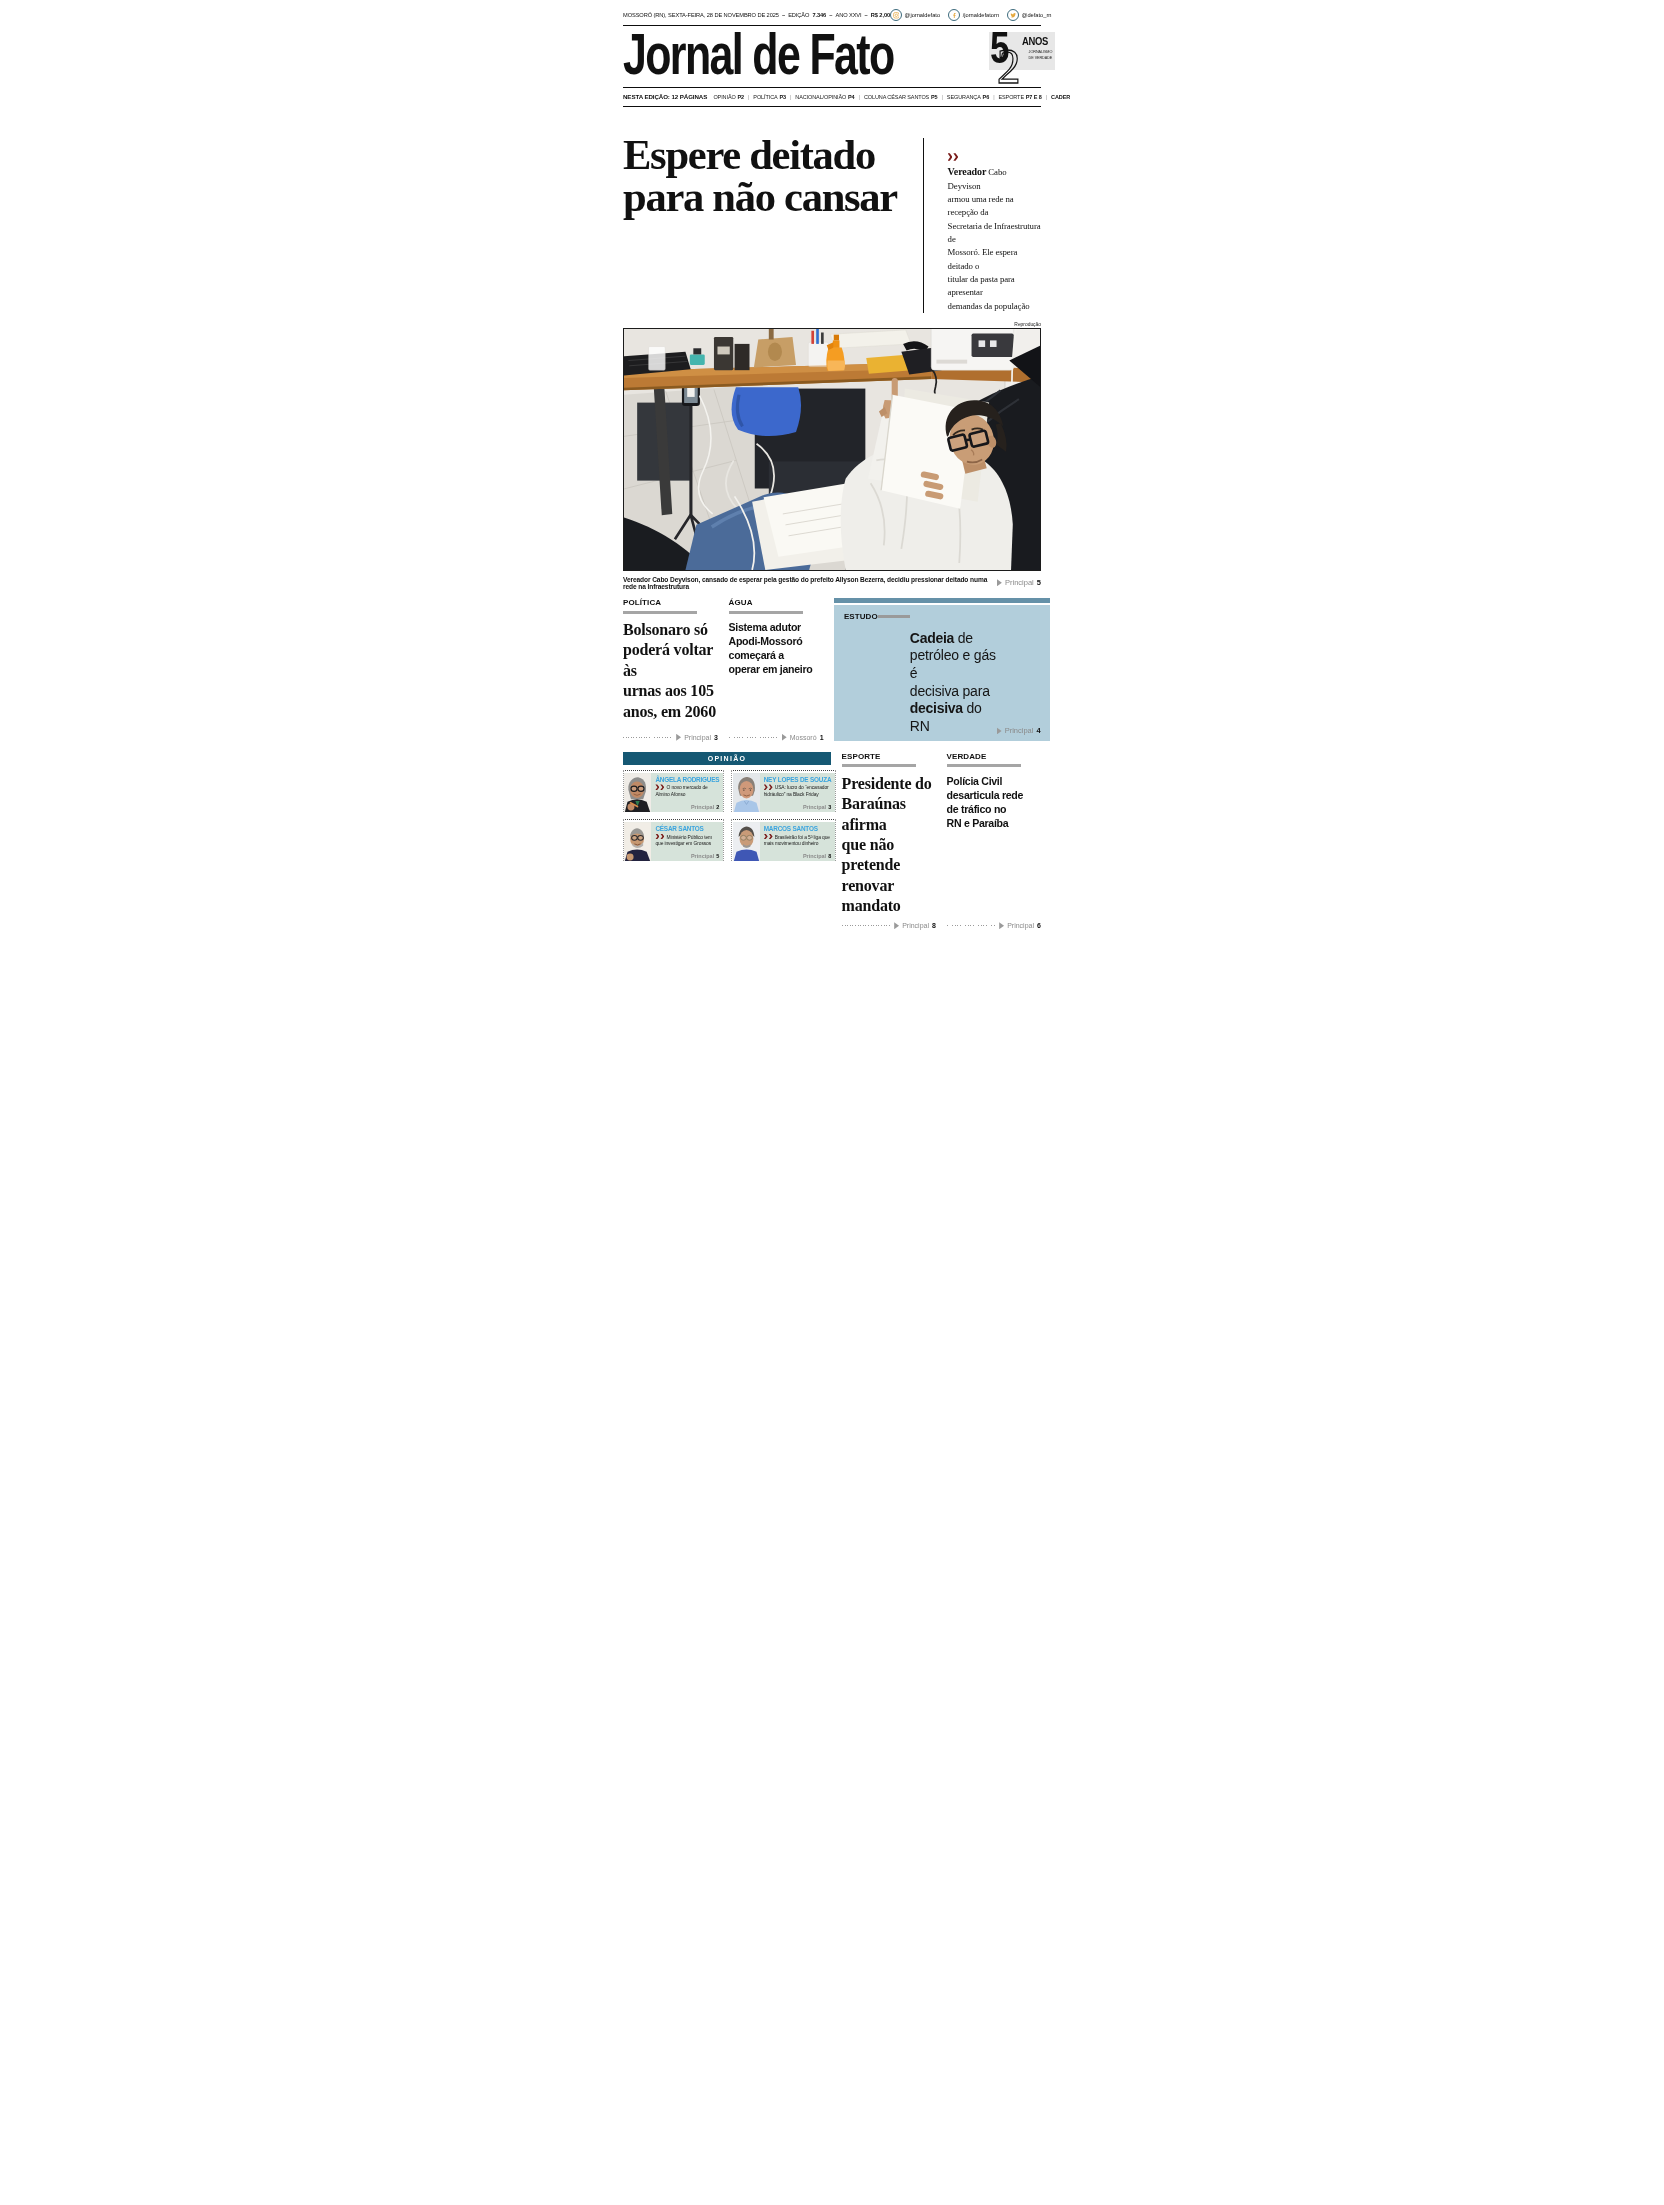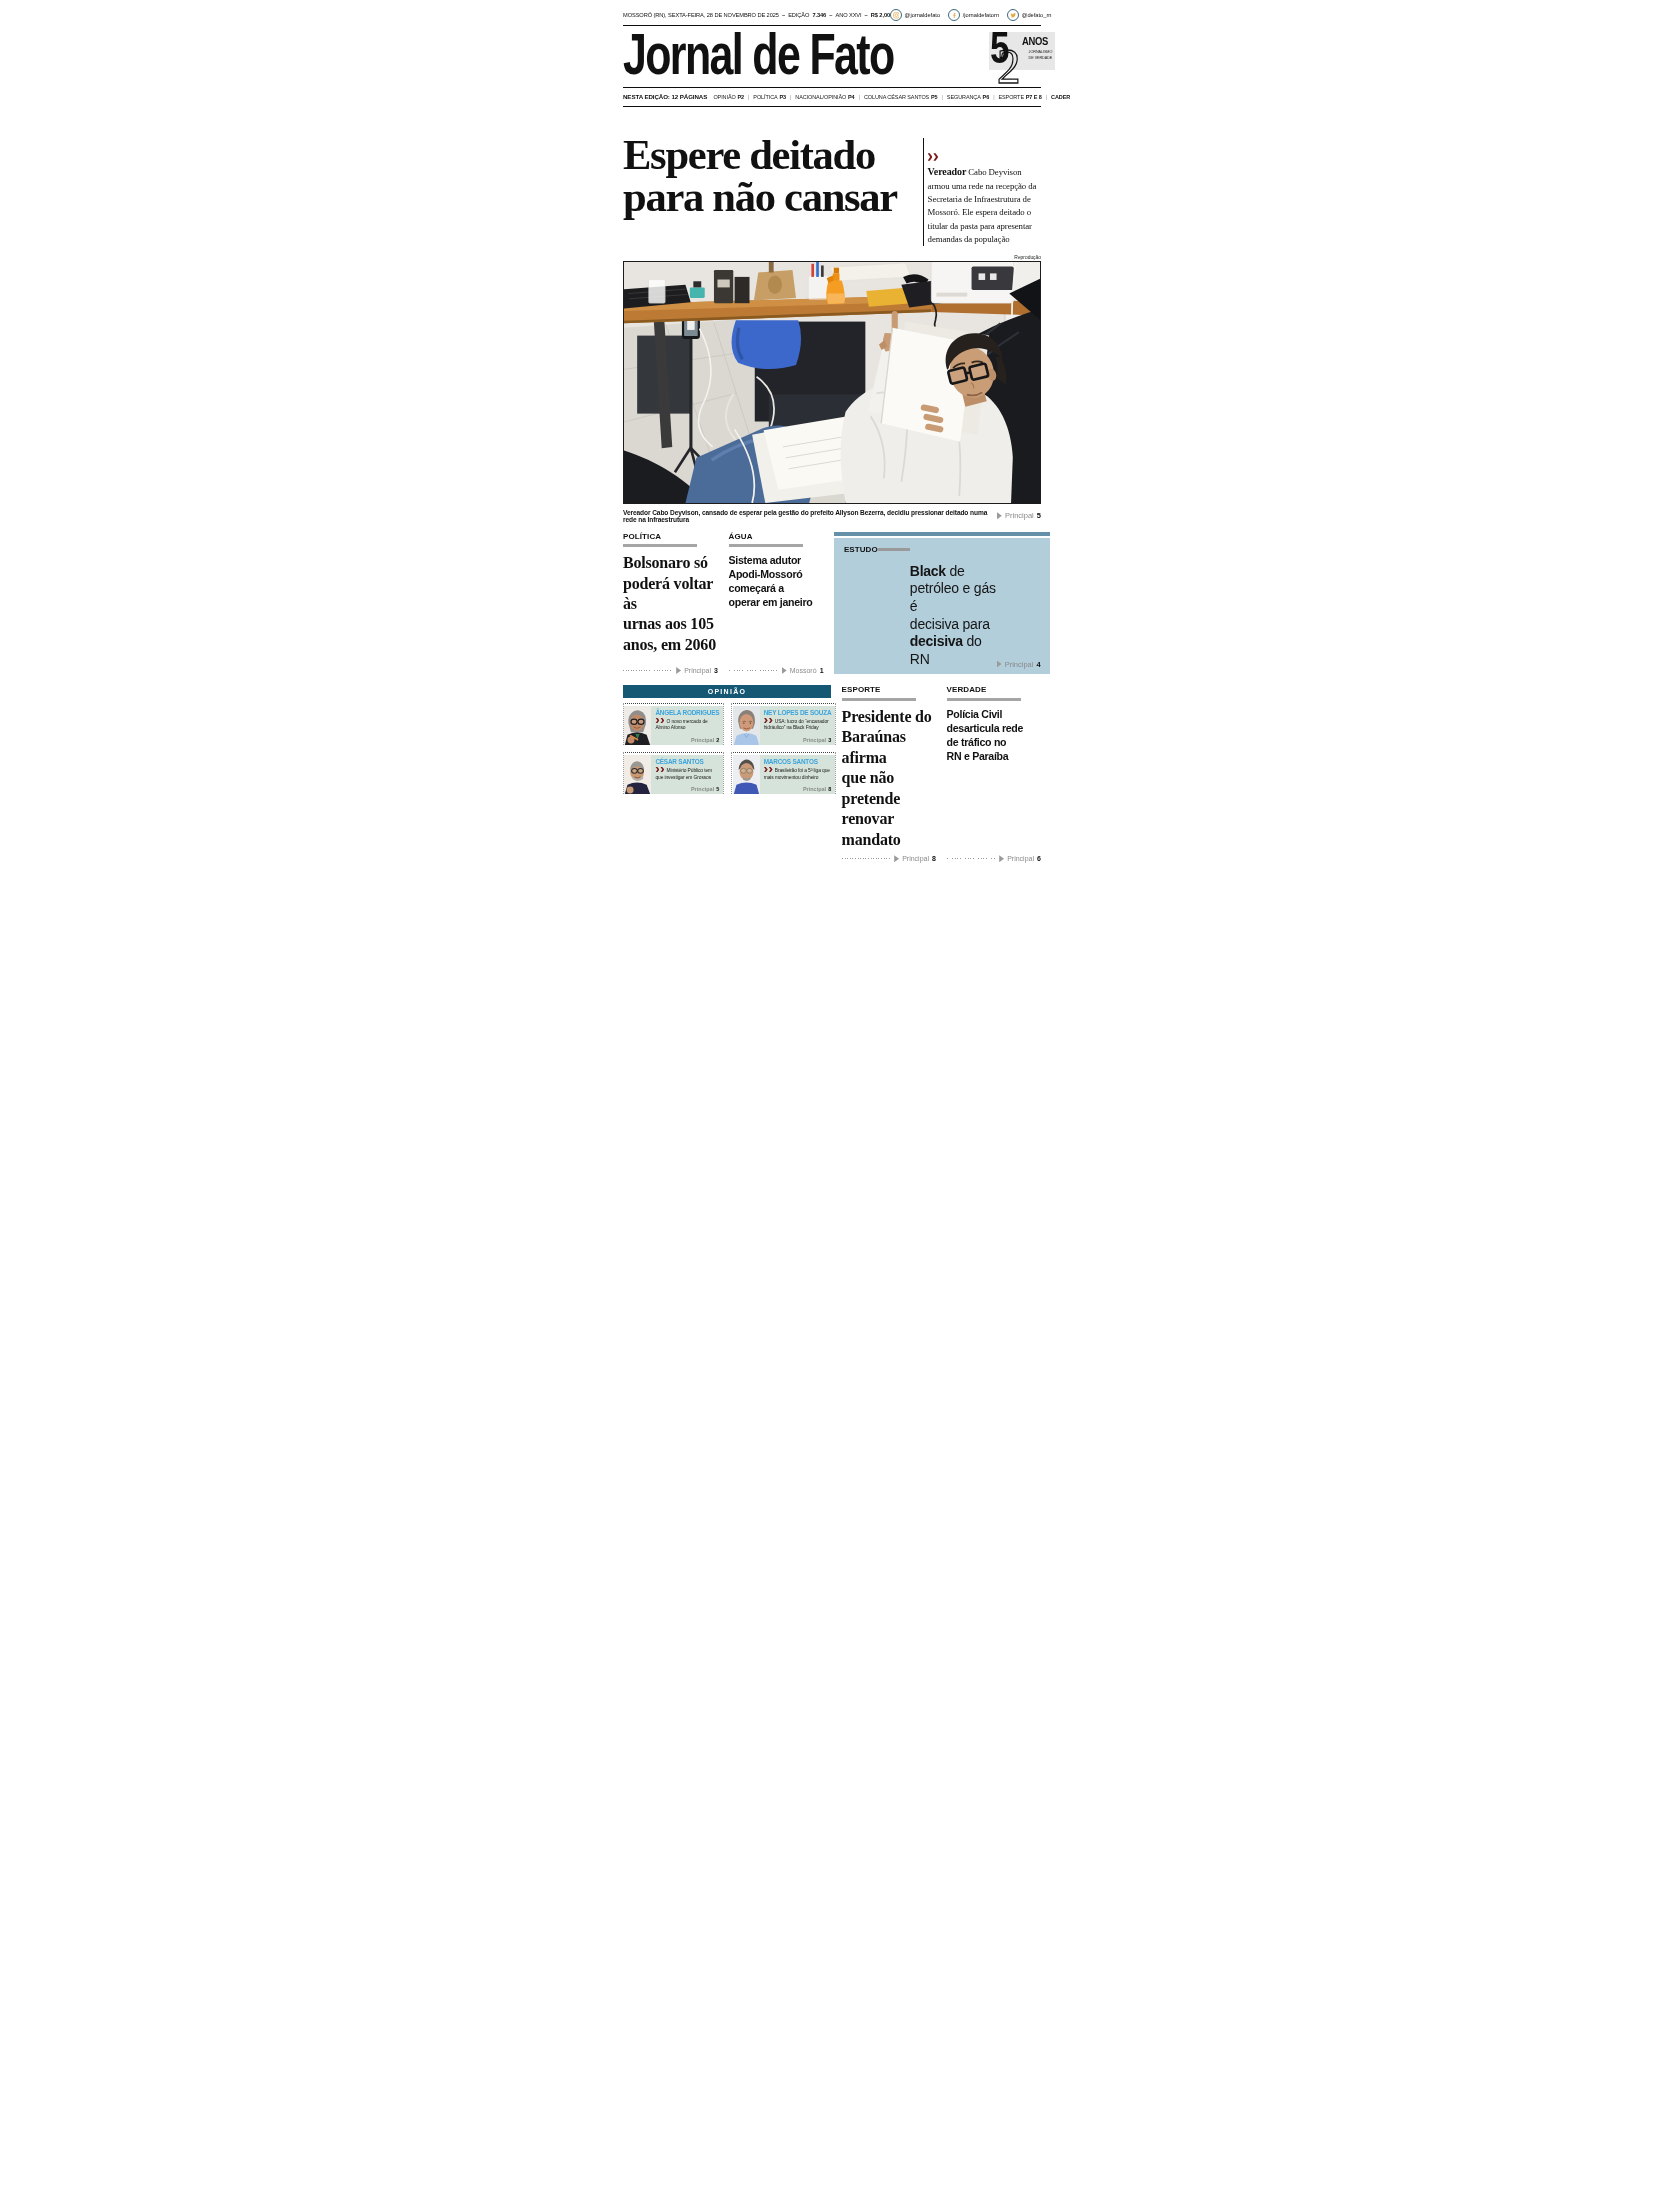--- a/index.html
+++ b/index.html
@@ -50,21 +50,21 @@
   .nav-item .pg{ font-weight:700; }
   .nav-sep{ color:#9a9a9a; font-weight:300; }
 
   
   .lead-wrap{ display:flex; margin-top:24px; }
   .headline{
     flex:0 0 289px; font-family:"Liberation Serif", serif; font-weight:700;
     font-size:43px; line-height:0.97; letter-spacing:-1.3px; white-space:pre-line;
     transform:scaleX(0.99); transform-origin:left top; padding-top:2.6px;
   }
-  .kicker{ flex:1; border-left:0.9px solid #111; margin-left:10.6px; padding-left:4px; margin-top:6.2px; margin-bottom:4.4px; }
+  .kicker{ flex:1; border-left:0.9px solid #111; margin-left:10.6px; padding-left:24px; margin-top:6.2px; margin-bottom:4.4px; }
   .kicker p{ font-family:"Liberation Serif", serif; font-size:8.8px; line-height:1.52; letter-spacing:-0.1px; white-space:pre-line; }
   .kicker .kb{ font-weight:700; font-size:10px; }
   .chev{ display:inline-block; width:4.9px; height:7.5px; background:#7a1d1b; vertical-align:-0.9px;
     clip-path:polygon(0 0, 45% 0, 100% 50%, 45% 100%, 0 100%, 52% 50%); margin-right:0.9px; }
   .chev.small{ width:4px; height:5.7px; vertical-align:-0.4px; }
 
   
   .credit{ text-align:right; font-size:4.9px; color:#222; margin:4.4px 0 1.3px; }
   .photo{ width:418px; height:243px; border:0.9px solid #1c1c1c; background:#e8e5e0; overflow:hidden; }
   .photo svg{ display:block; width:100%; height:100%; }
@@ -393,21 +393,21 @@
         </span>
       </div>
     </div>
 
     <div class="estudo">
       <div class="estudo-top"></div>
       <div class="estudo-box">
         <div class="sec-label">ESTUDO</div>
         <div class="estudo-bar"></div>
         <div class="estudo-h">
-          <span class="hb">Black</span><span class="hl"> de petróleo e gás é
+          <span class="hb">Cadeia</span><span class="hl"> de petróleo e gás é
 decisiva para </span><span class="hb">decisiva</span><span class="hl">  do RN</span>
         </div>
         <div class="estudo-foot">
           <span class="pref">
             <span class="tri"></span>
             <span class="plabel">Principal</span>
             <span class="pnum">4</span>
           </span>
         </div>
       </div>

